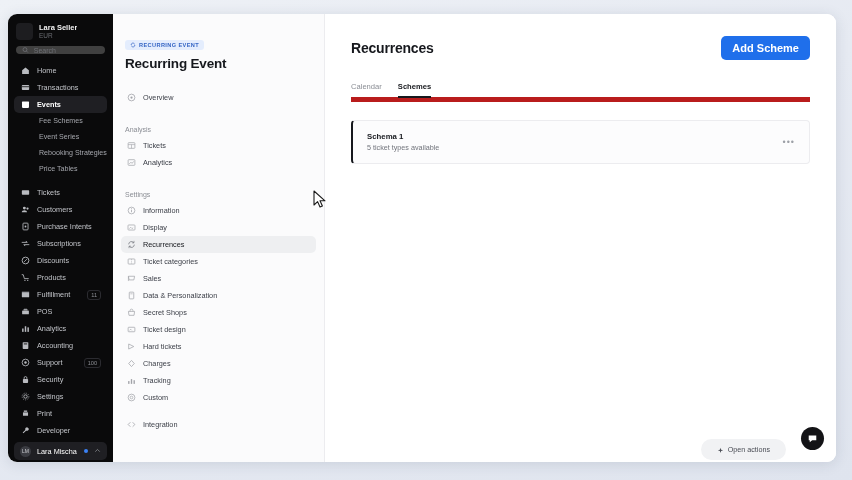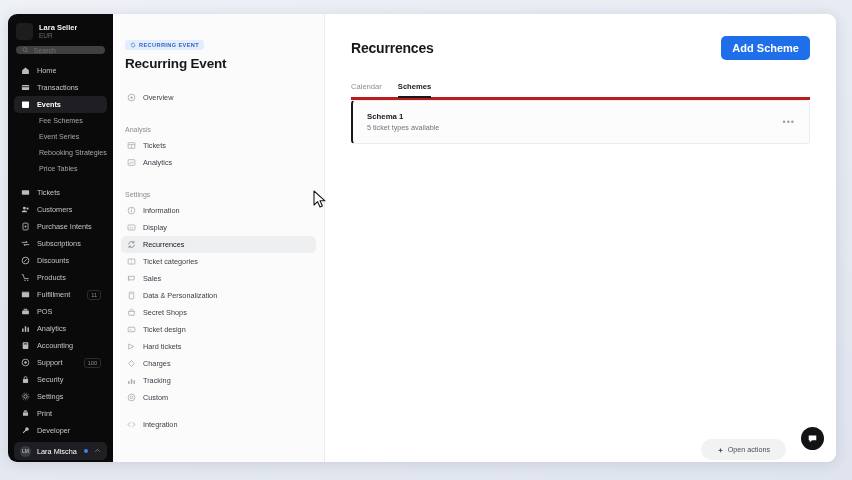--- a/index.html
+++ b/index.html
@@ -196,36 +196,37 @@
     font-weight: bold;
     border: none;
     border-radius: 5px;
     padding: 6px 11px;
     cursor: pointer;
     font-family: "Liberation Sans", sans-serif;
   }
   .tabs {
     display: flex; gap: 16px;
     margin-top: 22px;
-    border-bottom: 3px solid #b91c1c;
+    border-bottom: 5px solid #b91c1c;
   }
   .tab {
     font-size: 7.6px;
     color: #8a8d94;
     padding-bottom: 6px;
     cursor: pointer;
     position: relative;
   }
   .tab.active { color: #16181d; font-weight: bold; }
   .tab.active::after {
     content: ""; position: absolute; left: 0; right: 0; bottom: -1px;
     height: 1.6px; background: #16181d;
   }
 
   .card {
+    margin-top: 18px;
     background: #fcfcfd;
     border: 1px solid #ececef;
     border-left: 2.5px solid #16181d;
     border-radius: 4px;
     height: 44px;
     display: flex; align-items: center;
     padding: 0 14px;
   }
   .card-body { flex: 1; }
   .card-title { font-size: 7.8px; font-weight: bold; color: #16181d; line-height: 11px; }

